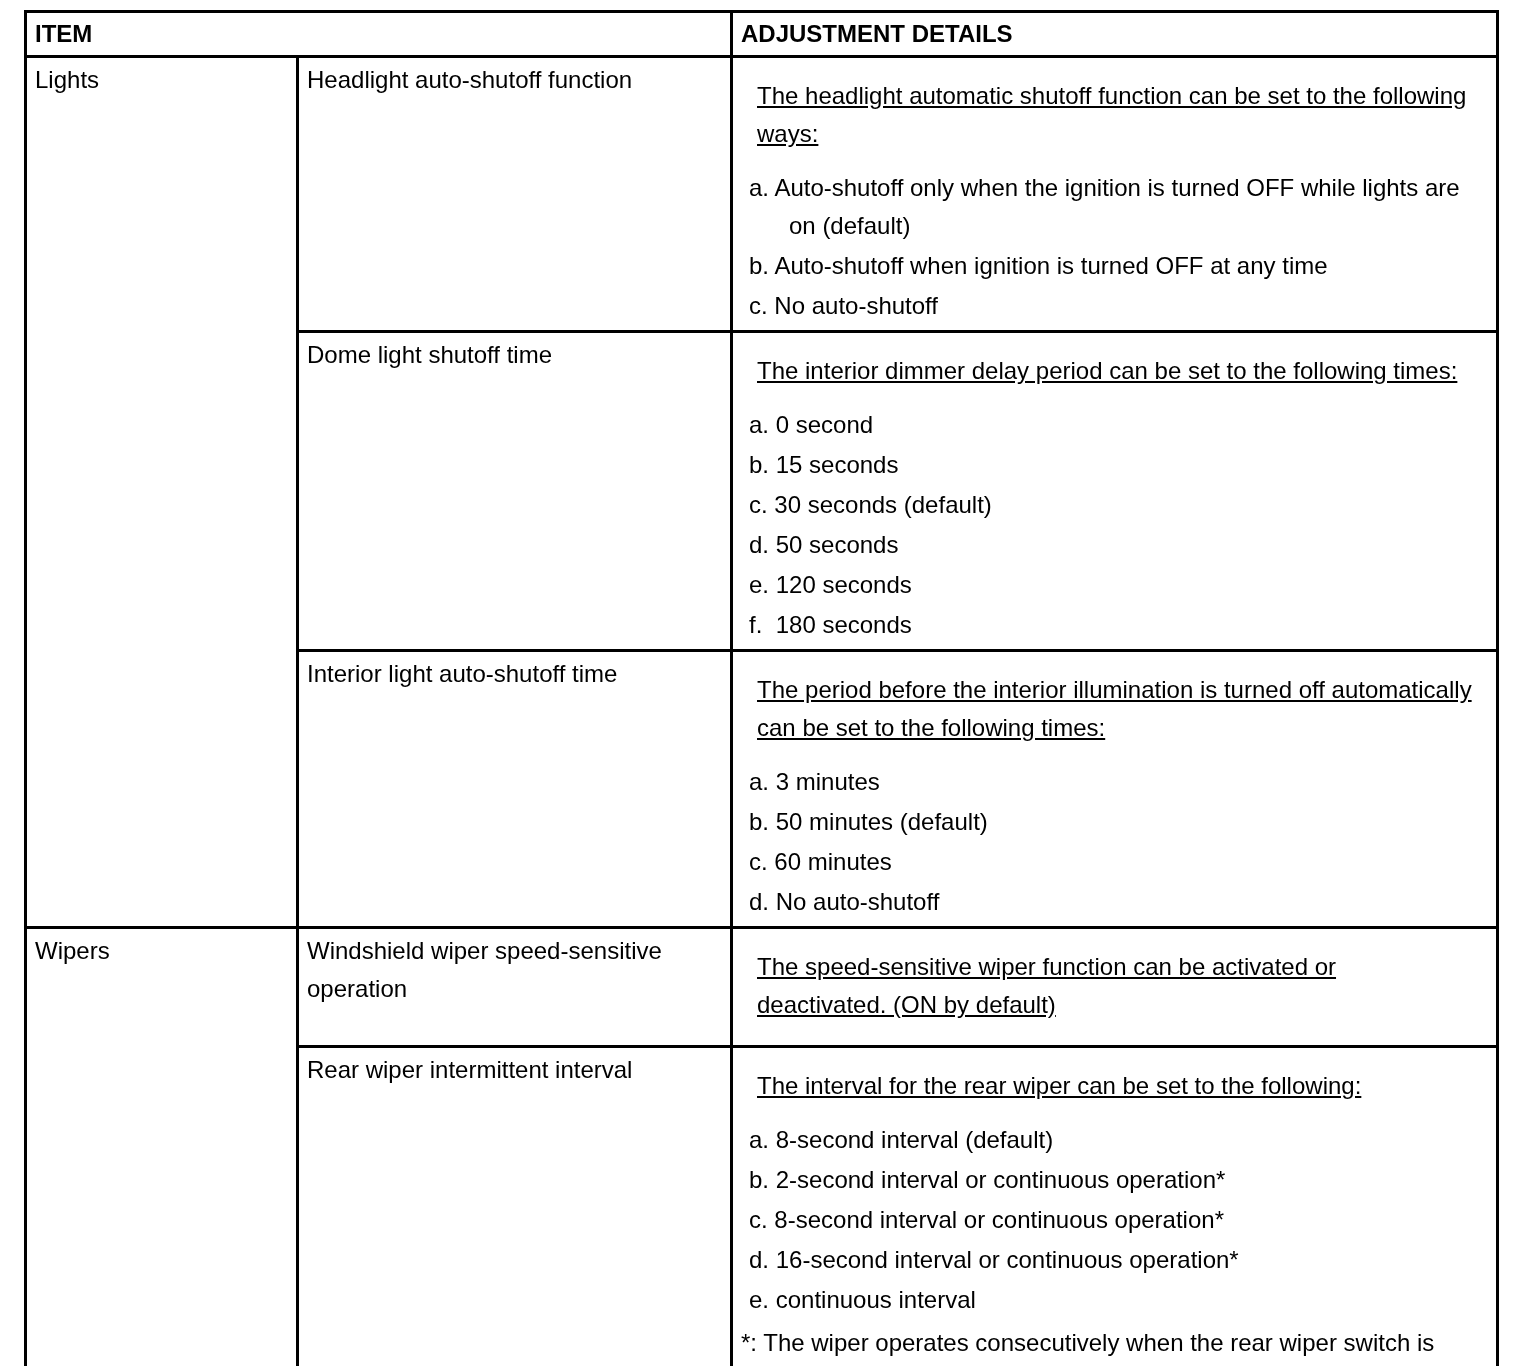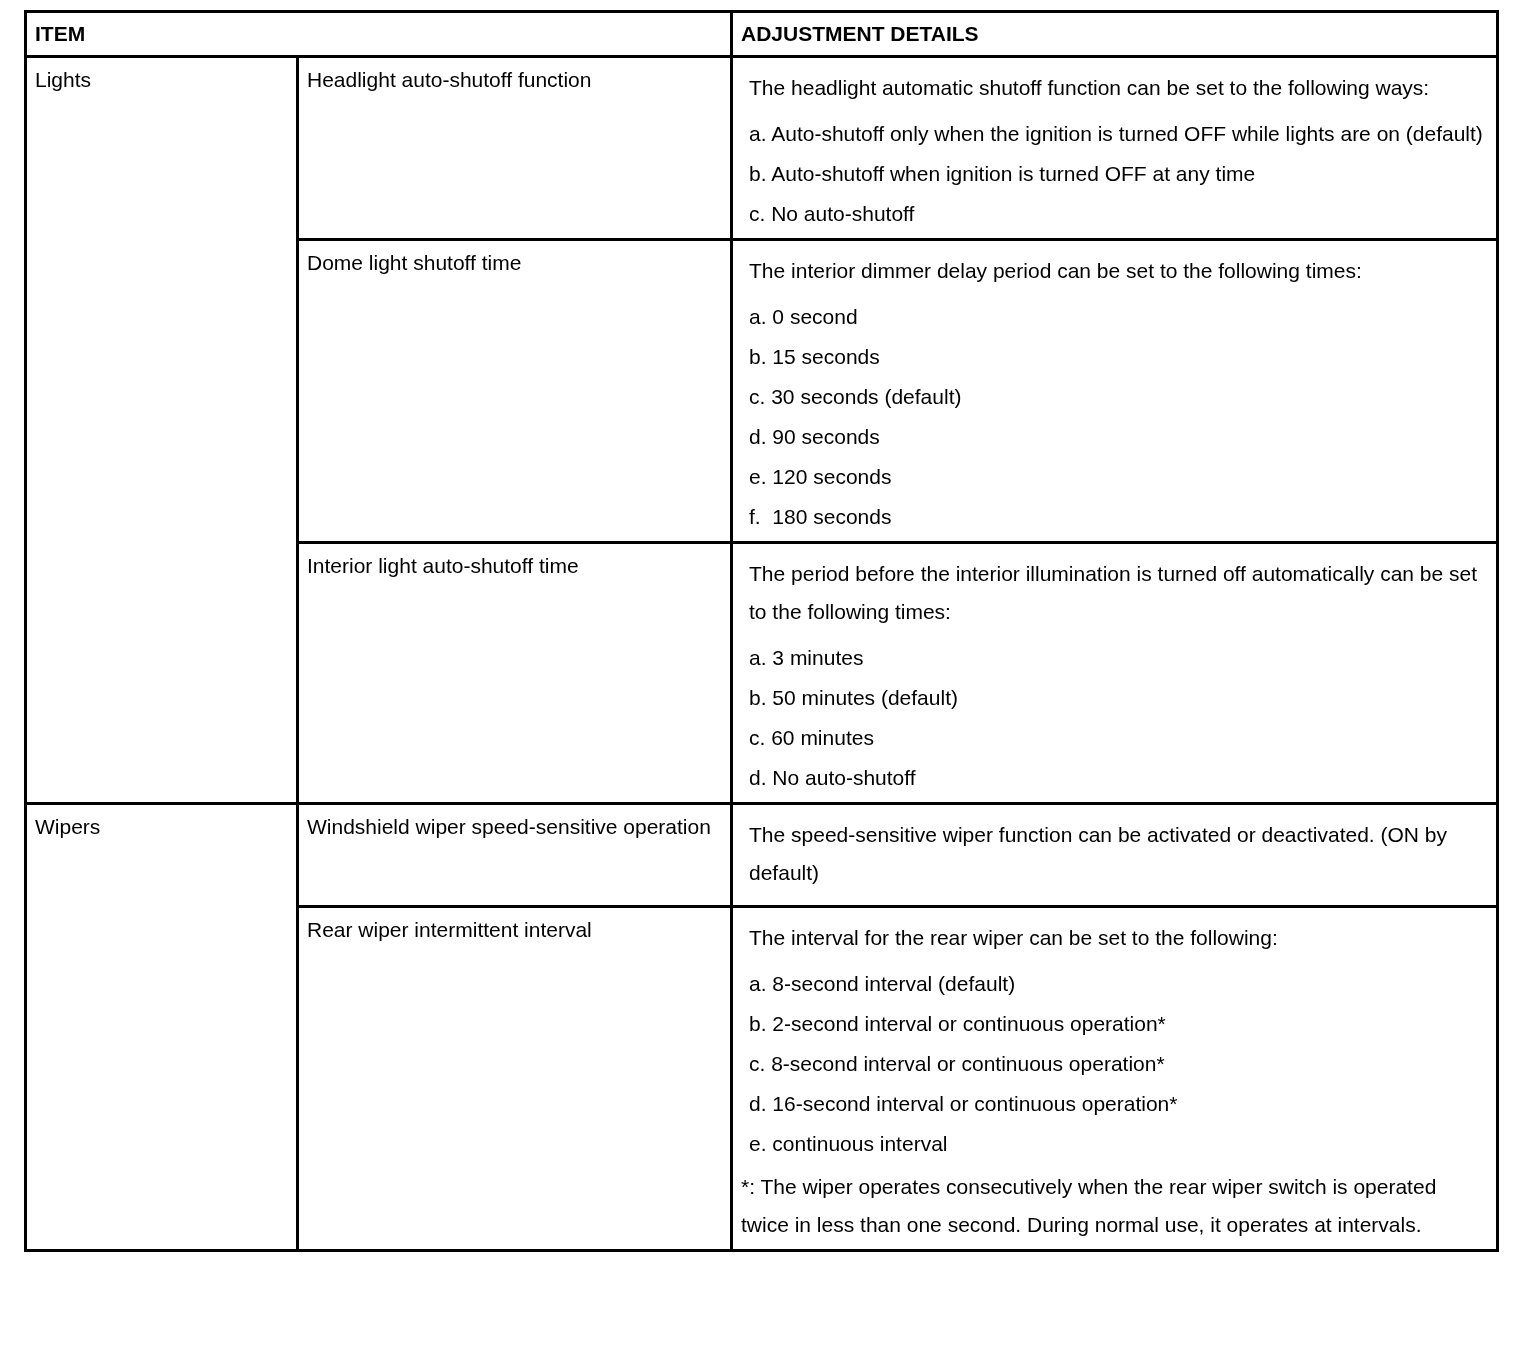--- a/index.html
+++ b/index.html
@@ -23,35 +23,36 @@
     table-layout: fixed;
     width: 1472px;
     background: #ffffff;
   }
   table.settings th,
   table.settings td {
     border: 3px solid #000000;
     vertical-align: top;
     text-align: left;
     padding: 3px 8px 5px 8px;
-    font-size: 21px;
+    font-size: 24px;
     line-height: 38px;
     font-weight: normal;
     word-wrap: break-word;
   }
   table.settings th {
     font-weight: bold;
     padding-top: 2px;
     padding-bottom: 2px;
   }
   col.c-item  { width: 272px; }
   col.c-sub   { width: 434px; }
   col.c-det   { width: 766px; }
   .intro {
-    margin: 8px;
+    margin: 16px;
+    text-decoration: underline;
   }
   .opt {
     margin-top: 2px;
     padding-left: 48px;
     text-indent: -40px;
   }
   .footnote {
     margin-top: 5px;
   }
 </style>
@@ -83,21 +84,21 @@
       </td>
     </tr>
 
     <tr>
       <td>Dome light shutoff time</td>
       <td>
         <div class="intro">The interior dimmer delay period can be set to the following times:</div>
         <div class="opt">a. 0 second</div>
         <div class="opt">b. 15 seconds</div>
         <div class="opt">c. 30 seconds (default)</div>
-        <div class="opt">d. 90 seconds</div>
+        <div class="opt">d. 50 seconds</div>
         <div class="opt">e. 120 seconds</div>
         <div class="opt">f.&nbsp; 180 seconds</div>
       </td>
     </tr>
 
     <tr>
       <td>Interior light auto-shutoff time</td>
       <td>
         <div class="intro">The period before the interior illumination is turned off automatically can be set to the following times:</div>
         <div class="opt">a. 3 minutes</div>

